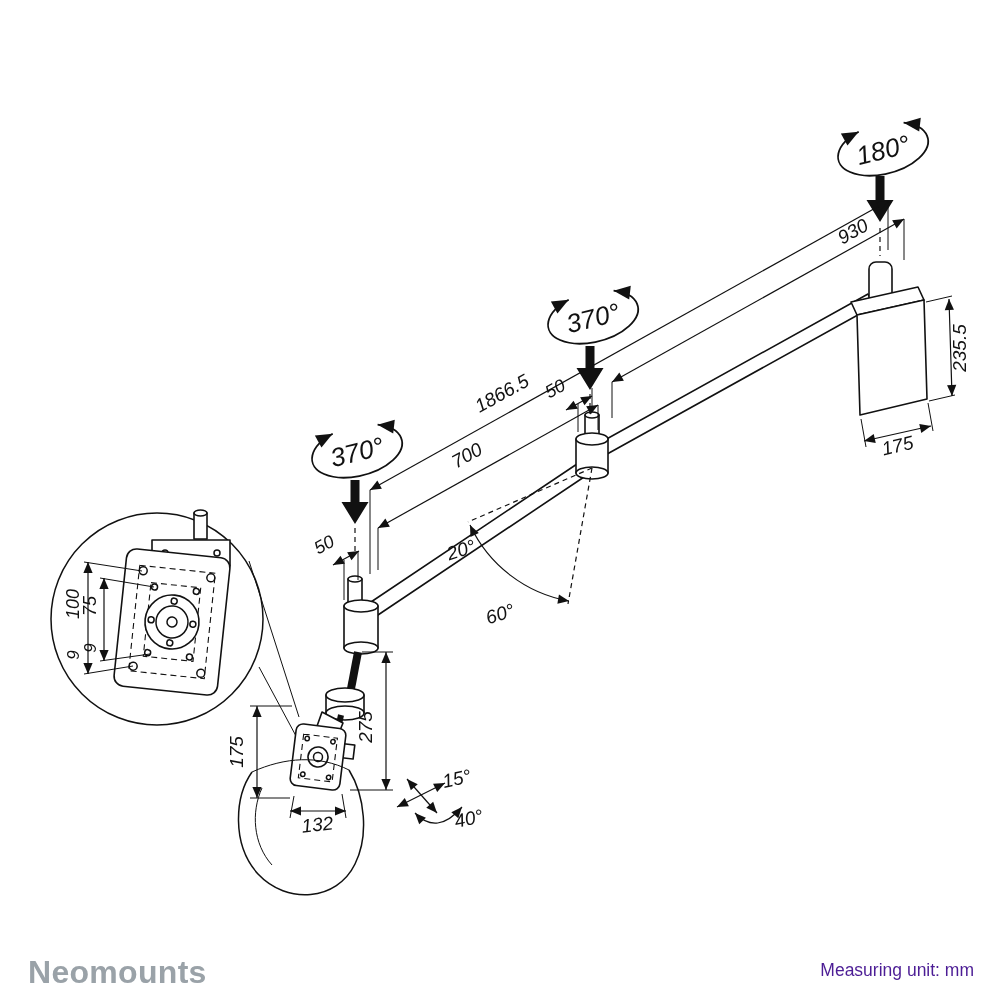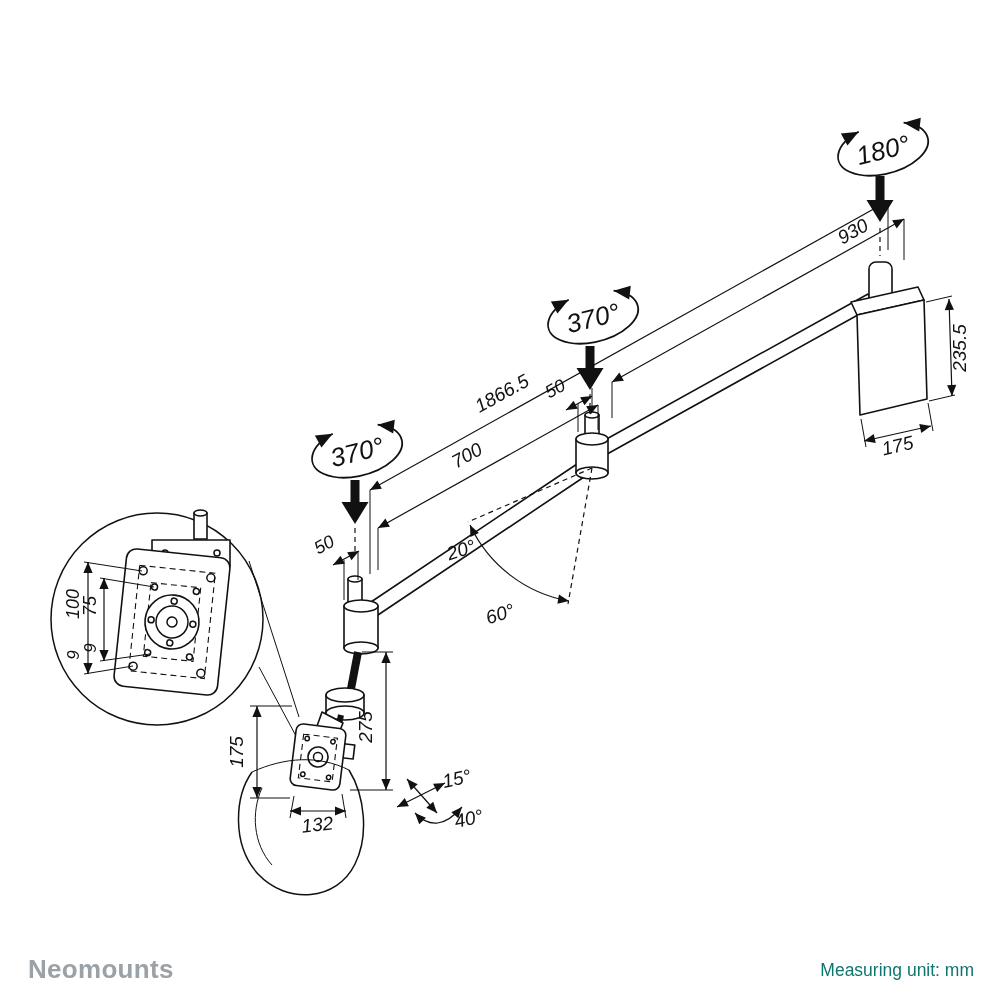--- a/index.html
+++ b/index.html
@@ -1,21 +1,21 @@
 <!DOCTYPE html>
 <html><head>
 <meta charset="utf-8">
 <style>
   *{margin:0;padding:0;box-sizing:border-box}
   html,body{background:#fff}
   body{font-family:"Liberation Sans",sans-serif}
   .canvas{position:relative;width:1004px;height:1004px;background:#fff;overflow:hidden}
   .canvas > svg{position:absolute;left:0;top:0}
-  .brand{position:absolute;left:28px;top:954px;font-size:26px;font-weight:700;color:#9aa2a8;letter-spacing:.3px}
-  .unit{position:absolute;right:30px;top:960px;font-size:17.5px;color:#0f766e}
+  .brand{position:absolute;left:28px;top:954px;font-size:32px;font-weight:700;color:#9aa2a8;letter-spacing:.3px}
+  .unit{position:absolute;right:30px;top:960px;font-size:17.5px;color:#4c1d95}
 
   
   .ol{fill:#fff;stroke:#111;stroke-width:1.6;stroke-linejoin:round}
   .ol2{fill:none;stroke:#111;stroke-width:1.5;stroke-linejoin:round}
   .xl{fill:none;stroke:#111;stroke-width:1}
   .dl{fill:none;stroke:#111;stroke-width:1.2}
   .dsh{fill:none;stroke:#111;stroke-width:1.2;stroke-dasharray:5 4}
   .dsh2{fill:none;stroke:#111;stroke-width:1.1;stroke-dasharray:6 4}
   .blk{fill:#111;stroke:none}
   .rotArc{fill:none;stroke:#111;stroke-width:1.8}

